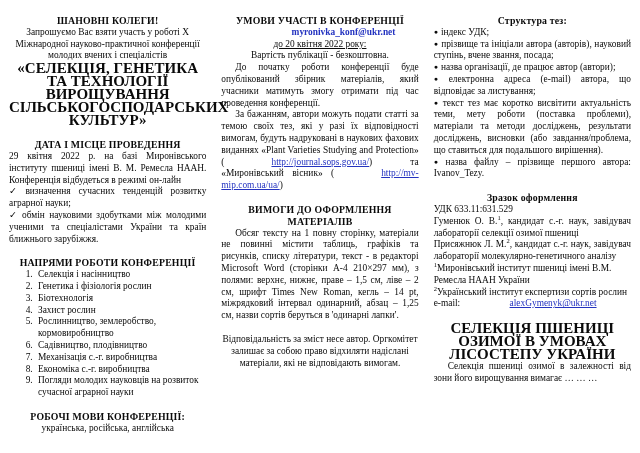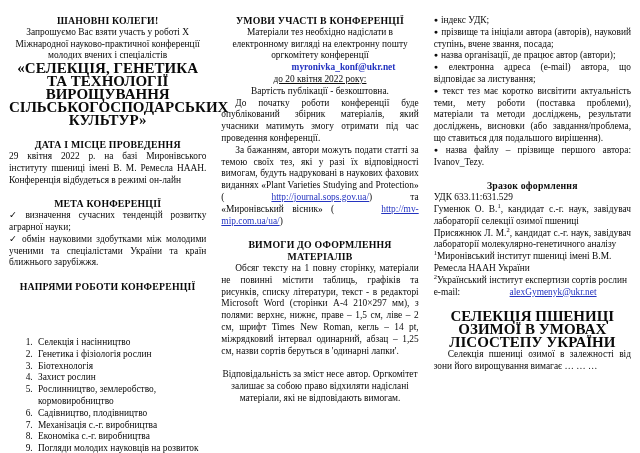--- a/index.html
+++ b/index.html
@@ -3,56 +3,54 @@
 <meta charset="utf-8">
 <style>
   * { margin:0; padding:0; box-sizing:border-box; }
   html,body { background:#ffffff; }
   .page {
     width:640px; height:453px; background:#ffffff; color:#0a0a0a;
     font-family:"Liberation Serif","DejaVu Serif",serif;
     font-size:9.4px; line-height:11.8px;
     display:flex; gap:15px; padding:15px 9px 6px 9px;
     overflow:hidden;
-    justify-content:flex-end;
   }
   .col { flex:1 1 0; min-width:0; }
   .center { text-align:center; }
   .just { text-align:justify; }
   .bold { font-weight:normal; }
   .heading { font-weight:bold; text-align:center; font-size:9.8px; letter-spacing:.2px; }
   .conf-title { font-weight:bold; text-align:center; font-size:15px; line-height:13px; }
   .gap  { margin-top:12px; }
   .gap-sm { }
   .indent { text-indent:14px; }
   .link { color:#2433C0; text-decoration:underline; cursor:pointer; }
   .link-bold { color:#2433C0; font-weight:bold; text-decoration:none; cursor:pointer; }
   .underl { text-decoration:underline; }
-  ol.dirs { margin-left:26px;margin-top:44px; }
+  ol.dirs { margin-left:26px; }
   ol.dirs li { padding-left:3px; }
   .bullet-item { text-align:justify; }
   .bullet-mark { font-size:7px; vertical-align:1px; padding-right:3px; }
   .check-mark { padding-right:3px; }
   sup { font-size:6.5px; line-height:0; vertical-align:super; }
   a { color:inherit;margin-left:47px; }
 </style>
 </head>
 <body>
 
 <div class="page">
 
   <div class="col">
     <div class="heading">ШАНОВНІ КОЛЕГИ!</div>
     <div class="center">Запрошуємо Вас взяти участь у роботі Х Міжнародної науково-практичної конференції молодих вчених і спеціалістів</div>
     <div class="conf-title">«СЕЛЕКЦІЯ, ГЕНЕТИКА ТА ТЕХНОЛОГІЇ ВИРОЩУВАННЯ СІЛЬСЬКОГОСПОДАРСЬКИХ КУЛЬТУР»</div>
 
     <div class="heading gap">ДАТА І МІСЦЕ ПРОВЕДЕННЯ</div>
     <div class="just"><span class="bold">29 квітня 2022 р.</span><span> на базі Миронівського інституту пшениці імені В. М. Ремесла НААН. Конференція відбудеться в режимі он-лайн</span></div>
 
-    <div class="heading gap">МЕТА КОНФЕРЕНЦІЇ</div>
     <div class="just"><span class="check-mark">✓</span><span>визначення сучасних тенденцій розвитку аграрної науки;</span></div>
     <div class="just"><span class="check-mark">✓</span><span>обмін науковими здобутками між молодими ученими та спеціалістами України та країн ближнього зарубіжжя.</span></div>
 
     <div class="heading gap">НАПРЯМИ РОБОТИ КОНФЕРЕНЦІЇ</div>
     <ol class="dirs">
       <li>Селекція і насінництво</li>
       <li>Генетика і фізіологія рослин</li>
       <li>Біотехнологія</li>
       <li>Захист рослин</li>
       <li>Рослинництво, землеробство, кормовиробництво</li>
@@ -61,35 +59,35 @@
       <li>Економіка с.-г. виробництва</li>
       <li>Погляди молодих науковців на розвиток сучасної аграрної науки</li>
     </ol>
 
     <div class="heading gap">РОБОЧІ МОВИ КОНФЕРЕНЦІЇ:</div>
     <div class="center">українська, російська, англійська</div>
   </div>
 
   <div class="col">
     <div class="heading">УМОВИ УЧАСТІ В КОНФЕРЕНЦІЇ</div>
-    <div class="center">Матеріали тез необхідно надіслати в електронному вигляді на електронну пошту оргкомітету конференції</div>
     <div class="center"><a class="link-bold">myronivka_konf@ukr.net</a></div>
     <div class="center bold underl">до 20 квітня 2022 року:</div>
 
     <div class="center bold gap-sm">Вартість публікації - безкоштовна.</div>
     <div class="just indent">До початку роботи конференції буде опублікований збірник матеріалів, який учасники матимуть змогу отримати під час проведення конференції.</div>
     <div class="just indent"><span>За бажанням, автори можуть подати статті за темою своїх тез, які у разі їх відповідності вимогам, будуть надруковані в наукових фахових виданнях </span><span class="bold">«Plant Varieties Studying and Protection»</span><span> (</span><a class="link">http://journal.sops.gov.ua/</a><span>) та </span><span class="bold">«Миронівський вісник»</span><span> (</span><a class="link">http://mv-mip.com.ua/ua/</a><span>)</span></div>
 
     <div class="heading gap" style="width:78%;margin-left:auto;margin-right:auto;">ВИМОГИ ДО ОФОРМЛЕННЯ МАТЕРІАЛІВ</div>
     <div class="just indent">Обсяг тексту на 1 повну сторінку, матеріали не повинні містити таблиць, графіків та рисунків, списку літератури, текст - в редакторі Microsoft Word (сторінки А-4 210×297 мм), з полями: верхнє, нижнє, праве – 1,5 см, ліве – 2 см, шрифт Times New Roman, кегль – 14 pt, міжрядковий інтервал одинарний, абзац – 1,25 см, назви сортів беруться в 'одинарні лапки'.</div>
 
     <div class="center bold gap">Відповідальність за зміст несе автор. Оргкомітет залишає за собою право відхиляти надіслані матеріали, які не відповідають вимогам.</div>
   </div>
 
   <div class="col">
+    <div class="heading">Структура тез:</div>
     <div class="bullet-item"><span class="bullet-mark">●</span><span>індекс УДК;</span></div>
     <div class="bullet-item"><span class="bullet-mark">●</span><span>прізвище та ініціали автора (авторів), науковий ступінь, вчене звання, посада;</span></div>
     <div class="bullet-item"><span class="bullet-mark">●</span><span>назва організації, де працює автор (автори);</span></div>
     <div class="bullet-item"><span class="bullet-mark">●</span><span>електронна адреса (e-mail) автора, що відповідає за листування;</span></div>
     <div class="bullet-item"><span class="bullet-mark">●</span><span>текст тез має коротко висвітити актуальність теми, мету роботи (поставка проблеми), матеріали та методи досліджень, результати досліджень, висновки (або завдання/проблема, що ставиться для подальшого вирішення).</span></div>
     <div class="bullet-item"><span class="bullet-mark">●</span><span>назва файлу – прізвище першого автора: </span><span class="bold">Ivanov_Tezy.</span></div>
 
     <div class="heading gap">Зразок оформлення</div>
 
     <div class="gap-sm">УДК 633.11:631.529</div>

